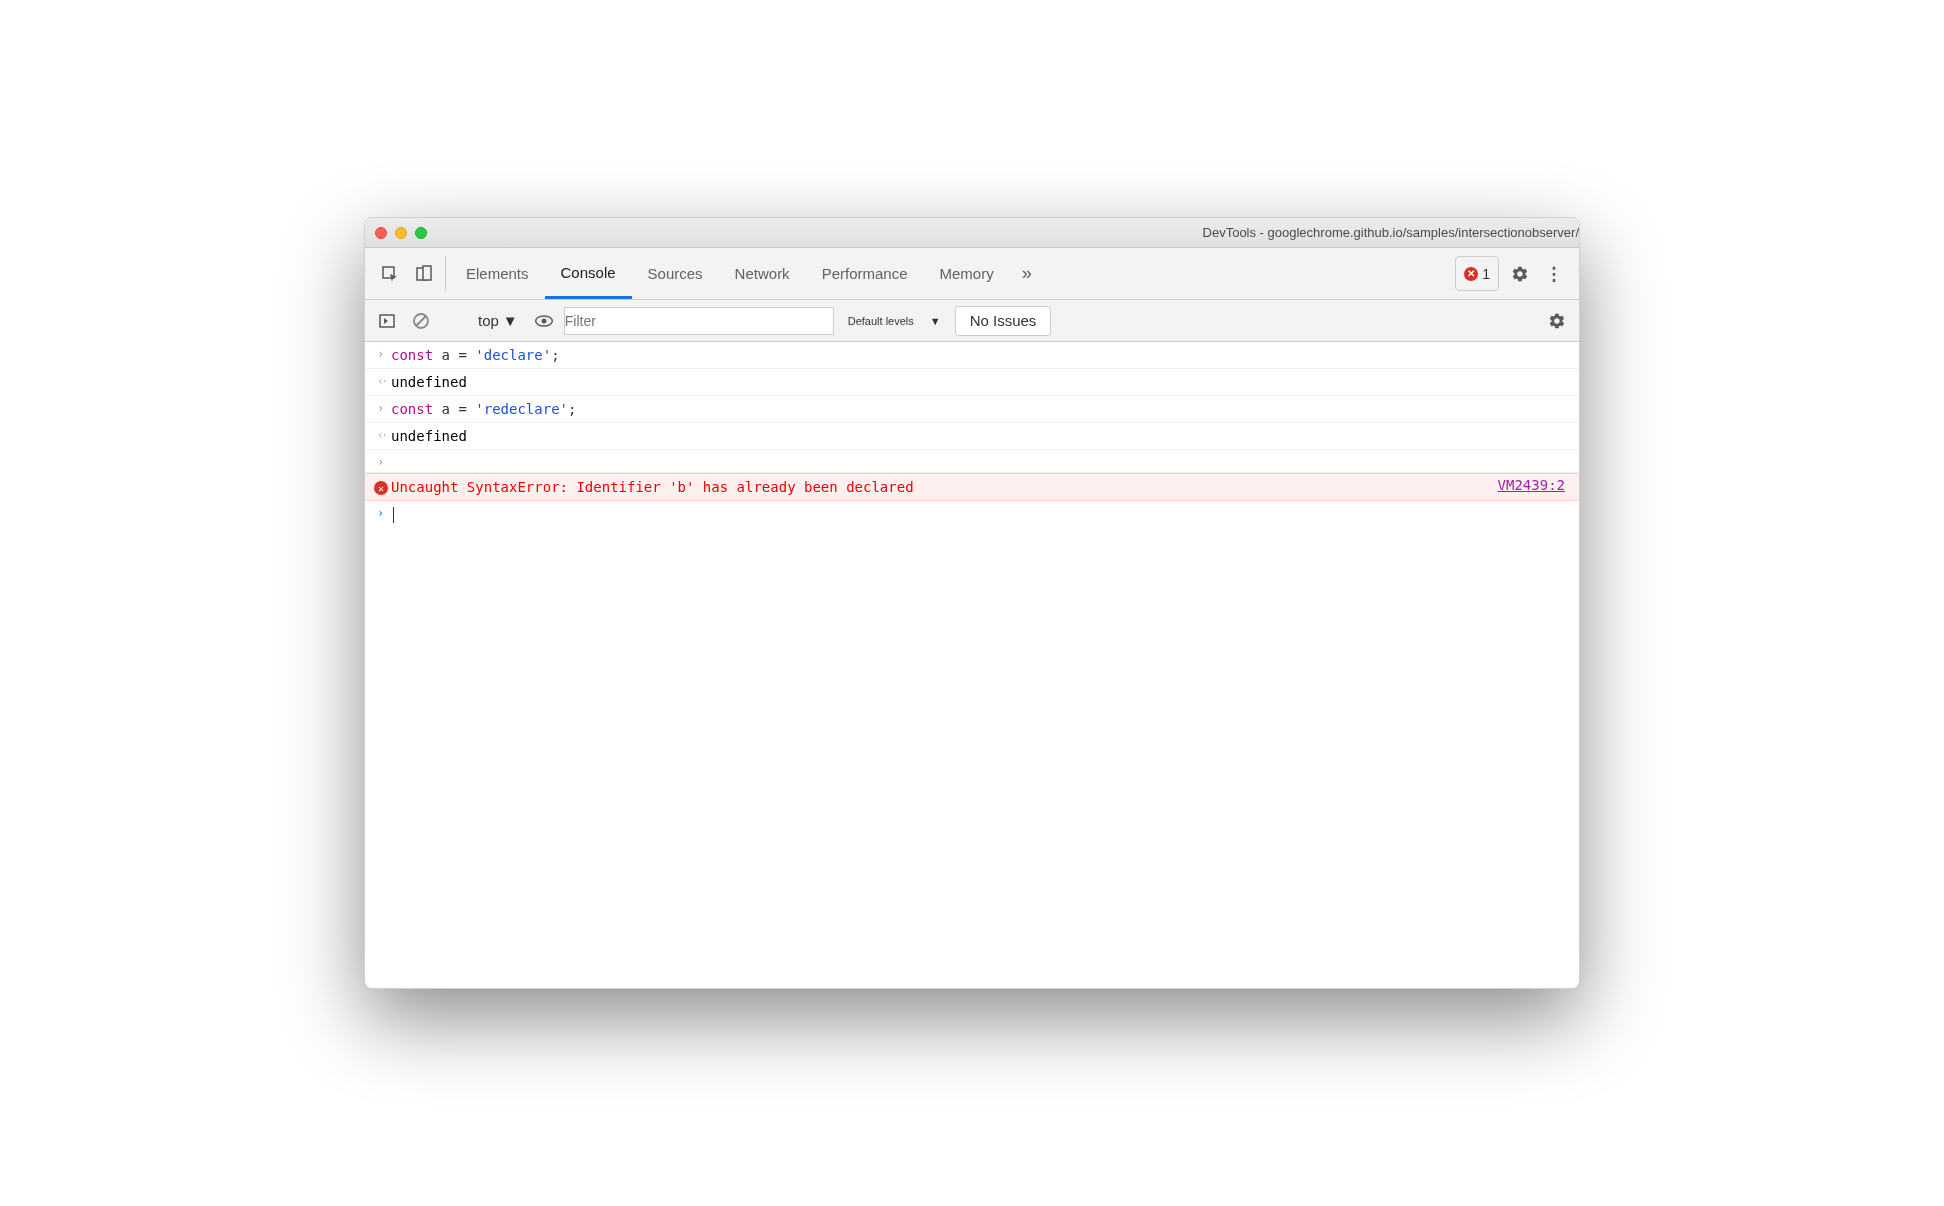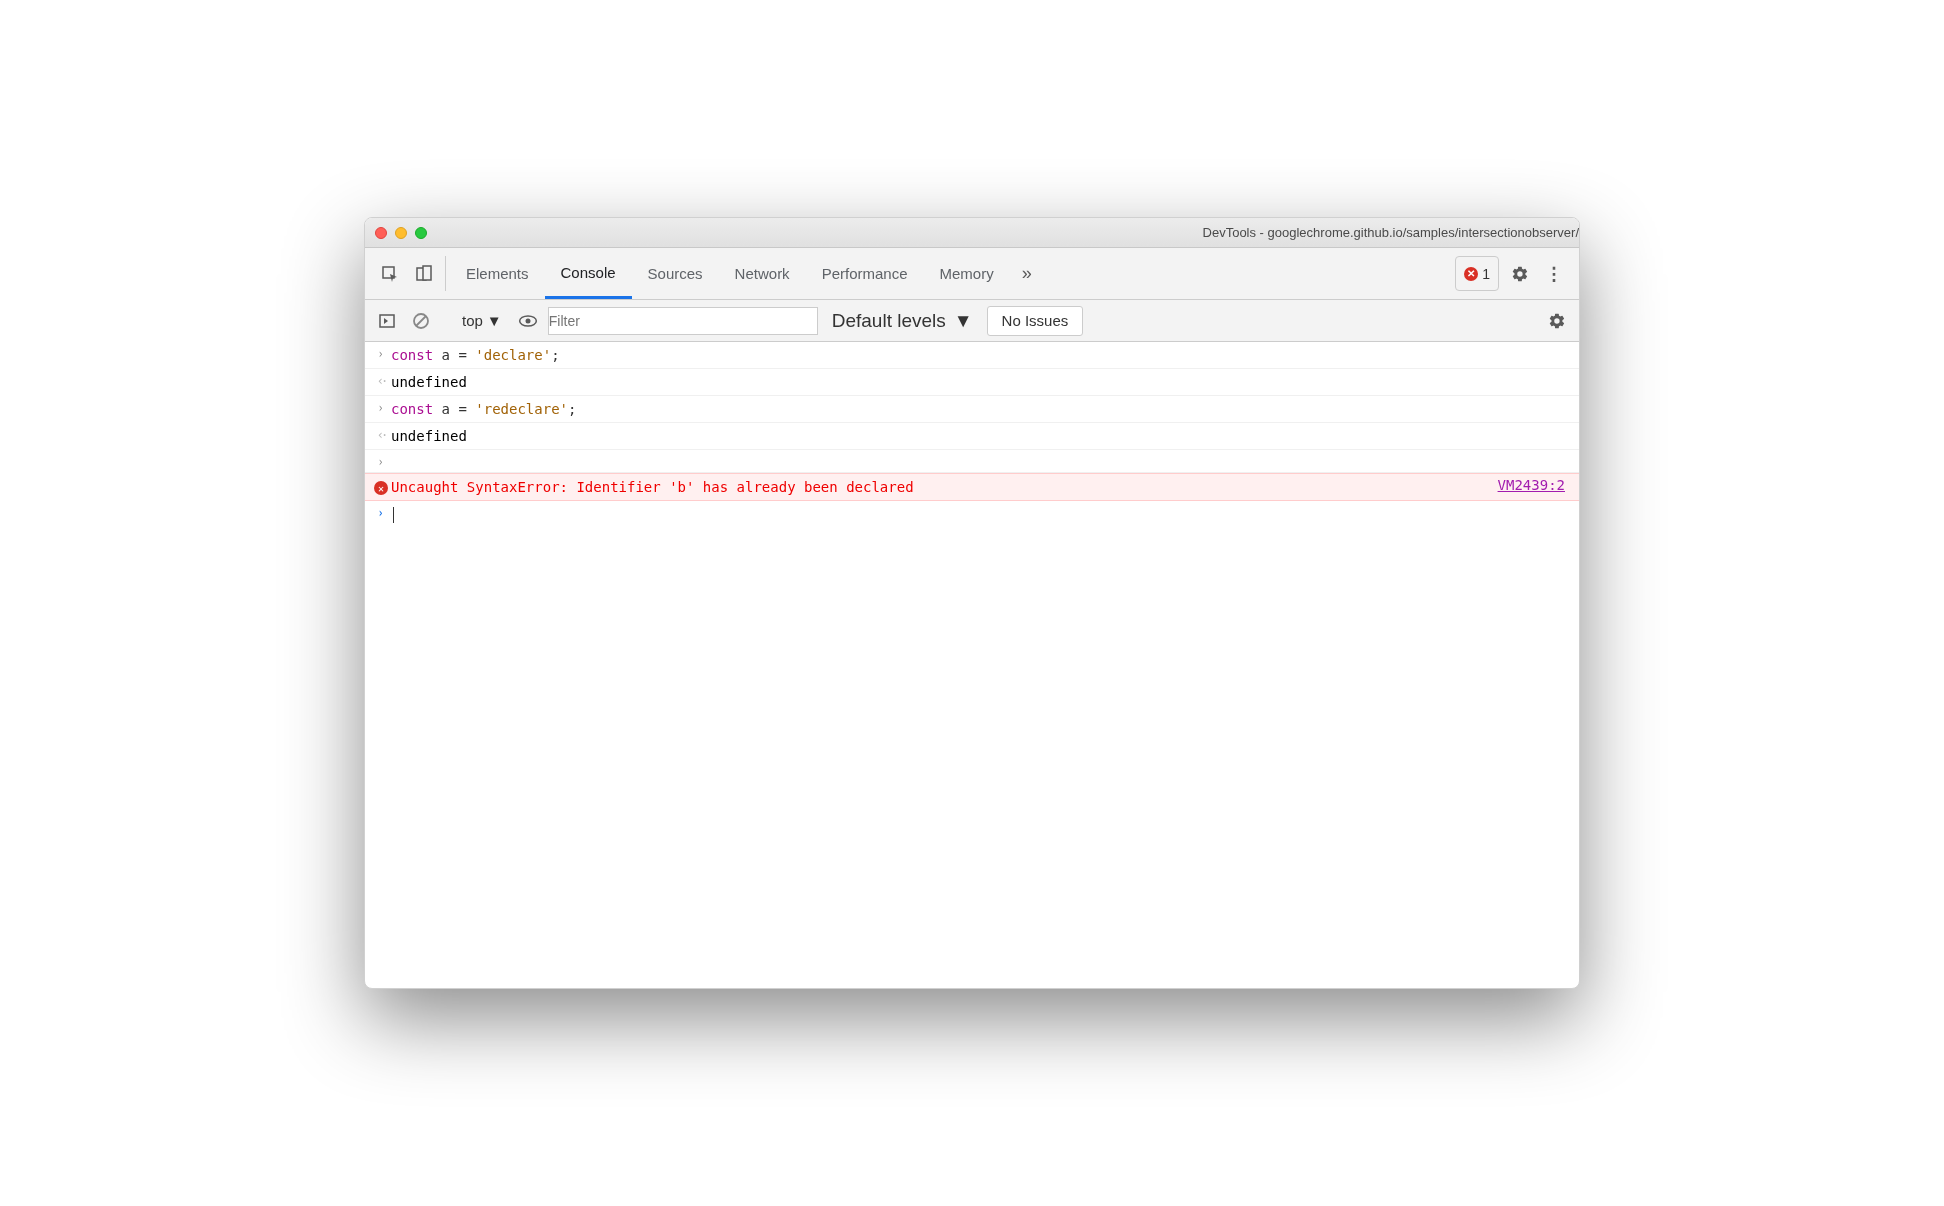--- a/index.html
+++ b/index.html
@@ -64,26 +64,26 @@
   border:1px solid #ccc; border-radius:4px; padding:2px 8px;
   font-size:14px; color:#333; margin:8px 4px;
 }
 .errbadge .xcirc { width:14px; height:14px; border-radius:50%; background:#d93025; color:#fff; display:flex; align-items:center; justify-content:center; font-size:10px; font-weight:bold; }
 
 .toolbar {
   height: 42px; background:#f3f3f3; border-bottom:1px solid #ccc;
   display:flex; align-items:center; padding:0 8px; gap:6px;
 }
 .toolbar .tb { display:flex; align-items:center; justify-content:center; width:28px; height:28px; color:#5a5a5a; cursor:pointer; }
-.ctxsel { display:flex; align-items:center; gap:4px; font-size:15px; color:#333; padding:0 6px; cursor:pointer; }
+.ctxsel { display:flex; align-items:center; gap:4px; font-size:15px; color:#333; padding:0 6px; cursor:pointer;margin-left:16px; }
 .filterbox {
   border:1px solid #ccc; background:#fff; height:28px; width:270px;
   padding:0 0; font-size:14px; color:#333;
 }
-.lvlsel { display:flex; align-items:center; gap:8px; font-size:19px; color:#333; padding:0 8px; cursor:pointer; }
+.lvlsel { display:flex; align-items:center; gap:16px; font-size:11px; color:#333; padding:0 8px; cursor:pointer; }
 .issuesbtn {
   border:1px solid #ccc; background:#fff; height:30px; padding:0 14px;
   font-size:15px; color:#333; border-radius:3px; cursor:pointer;
   display:flex; align-items:center;
 }
 
 .console { flex:1; overflow:auto; font-family: Menlo, Consolas, monospace; font-size:14px; }
 .row { display:flex; align-items:flex-start; padding:3px 10px 3px 6px; border-bottom:1px solid #f0f0f0; min-height:22px; }
 .row.error { background:#fff0f0; border-top:1px solid #fcc; border-bottom:1px solid #fcc; color:#ef0000; }
 .gutter { width:20px; flex-shrink:0; display:flex; justify-content:center; padding-top:2px; }
@@ -95,21 +95,21 @@
 .content { flex:1; white-space:pre; line-height:20px; }
 .src { color:#a21caf; text-decoration:underline; cursor:pointer; padding-right:4px; }
 .errico { width:14px; height:14px; border-radius:50%; background:#d93025; color:#fff; display:flex; align-items:center; justify-content:center; font-size:10px; font-weight:bold; margin-top:2px; }
 .und { color:#000000; }
 .cursor { display:inline-block; width:1px; height:16px; background:#333; vertical-align:middle; margin-left:2px; }
 
 
 .kw { color:#aa0d91; }
 .va { color:#333; }
 .eq { color:#333; }
-.st { color:#a16207; }
+.st { color:#1d4ed8; }
 .pu { color:#333; }
 </style>
 </head>
 <body>
 
 <div class="window">
   <div class="titlebar">
     <div class="traffic">
       <div class="dot r"></div>
       <div class="dot y"></div>

